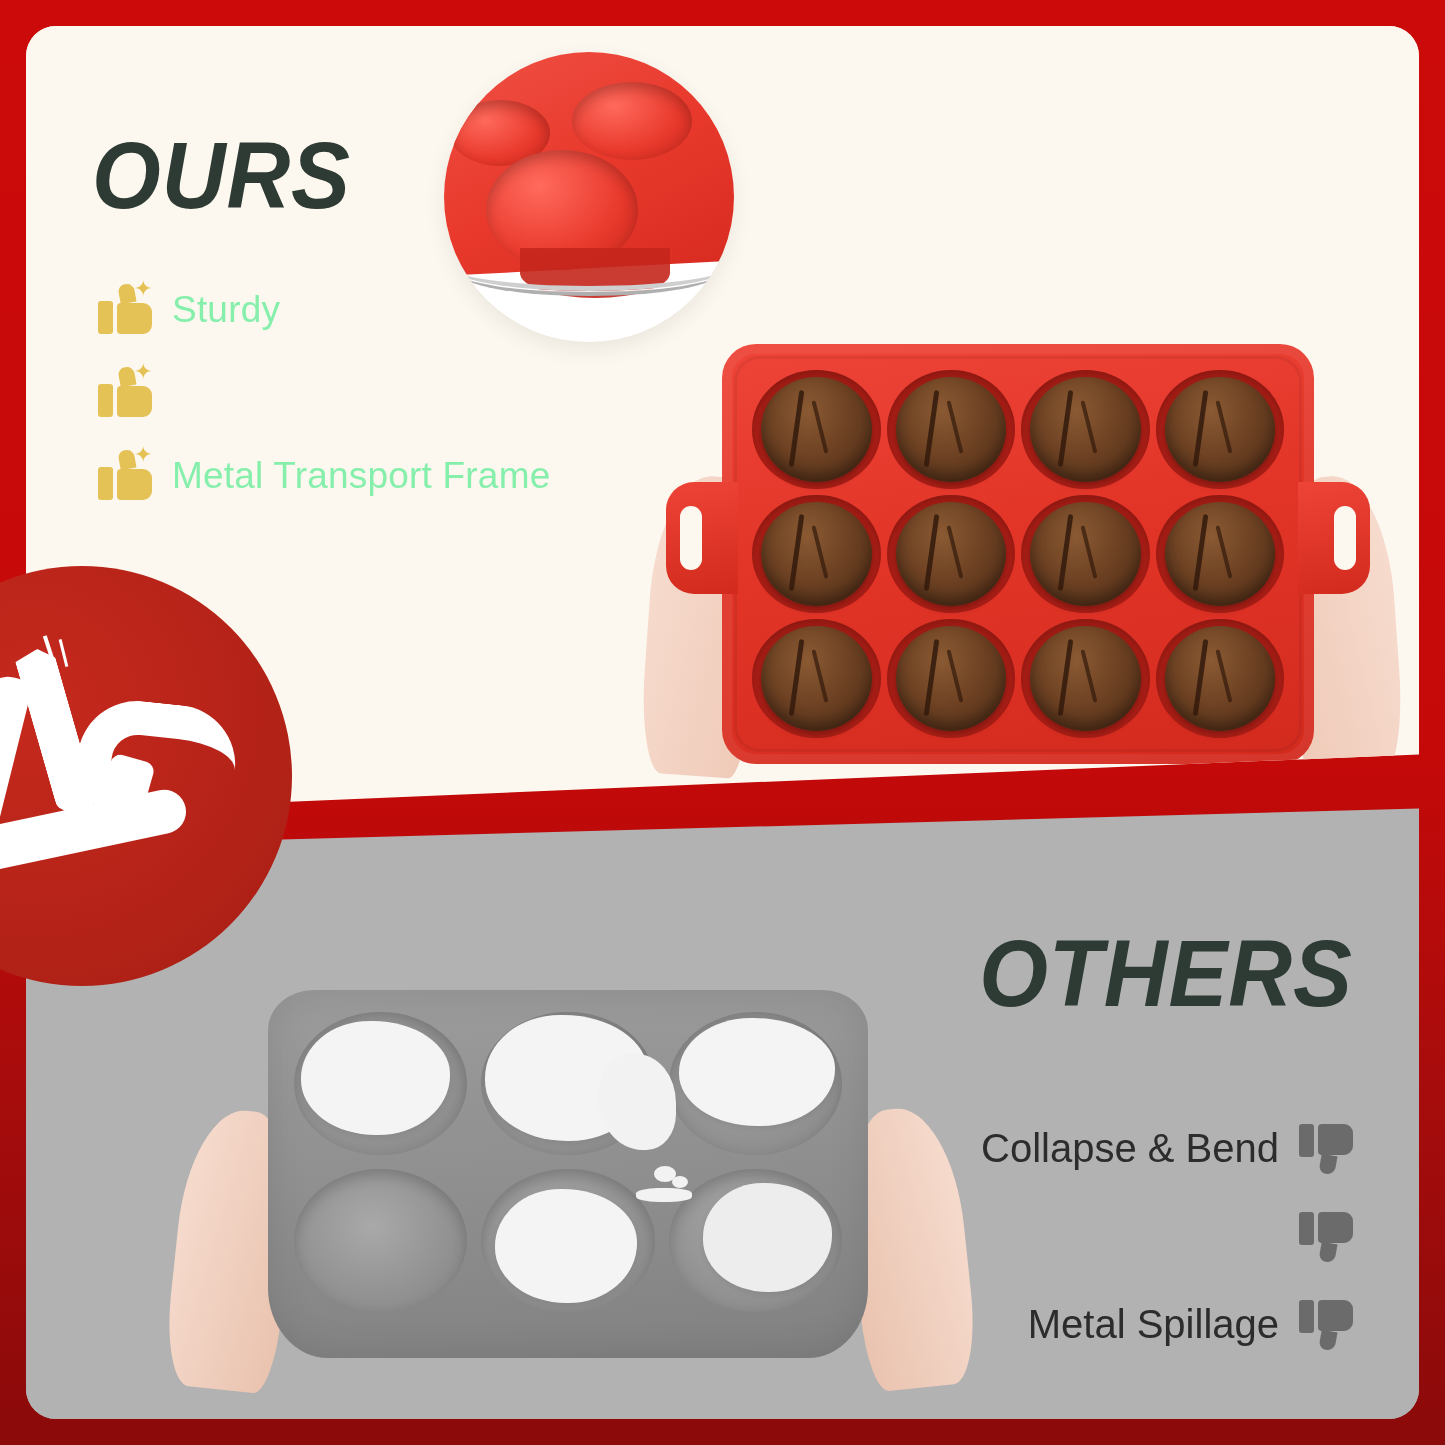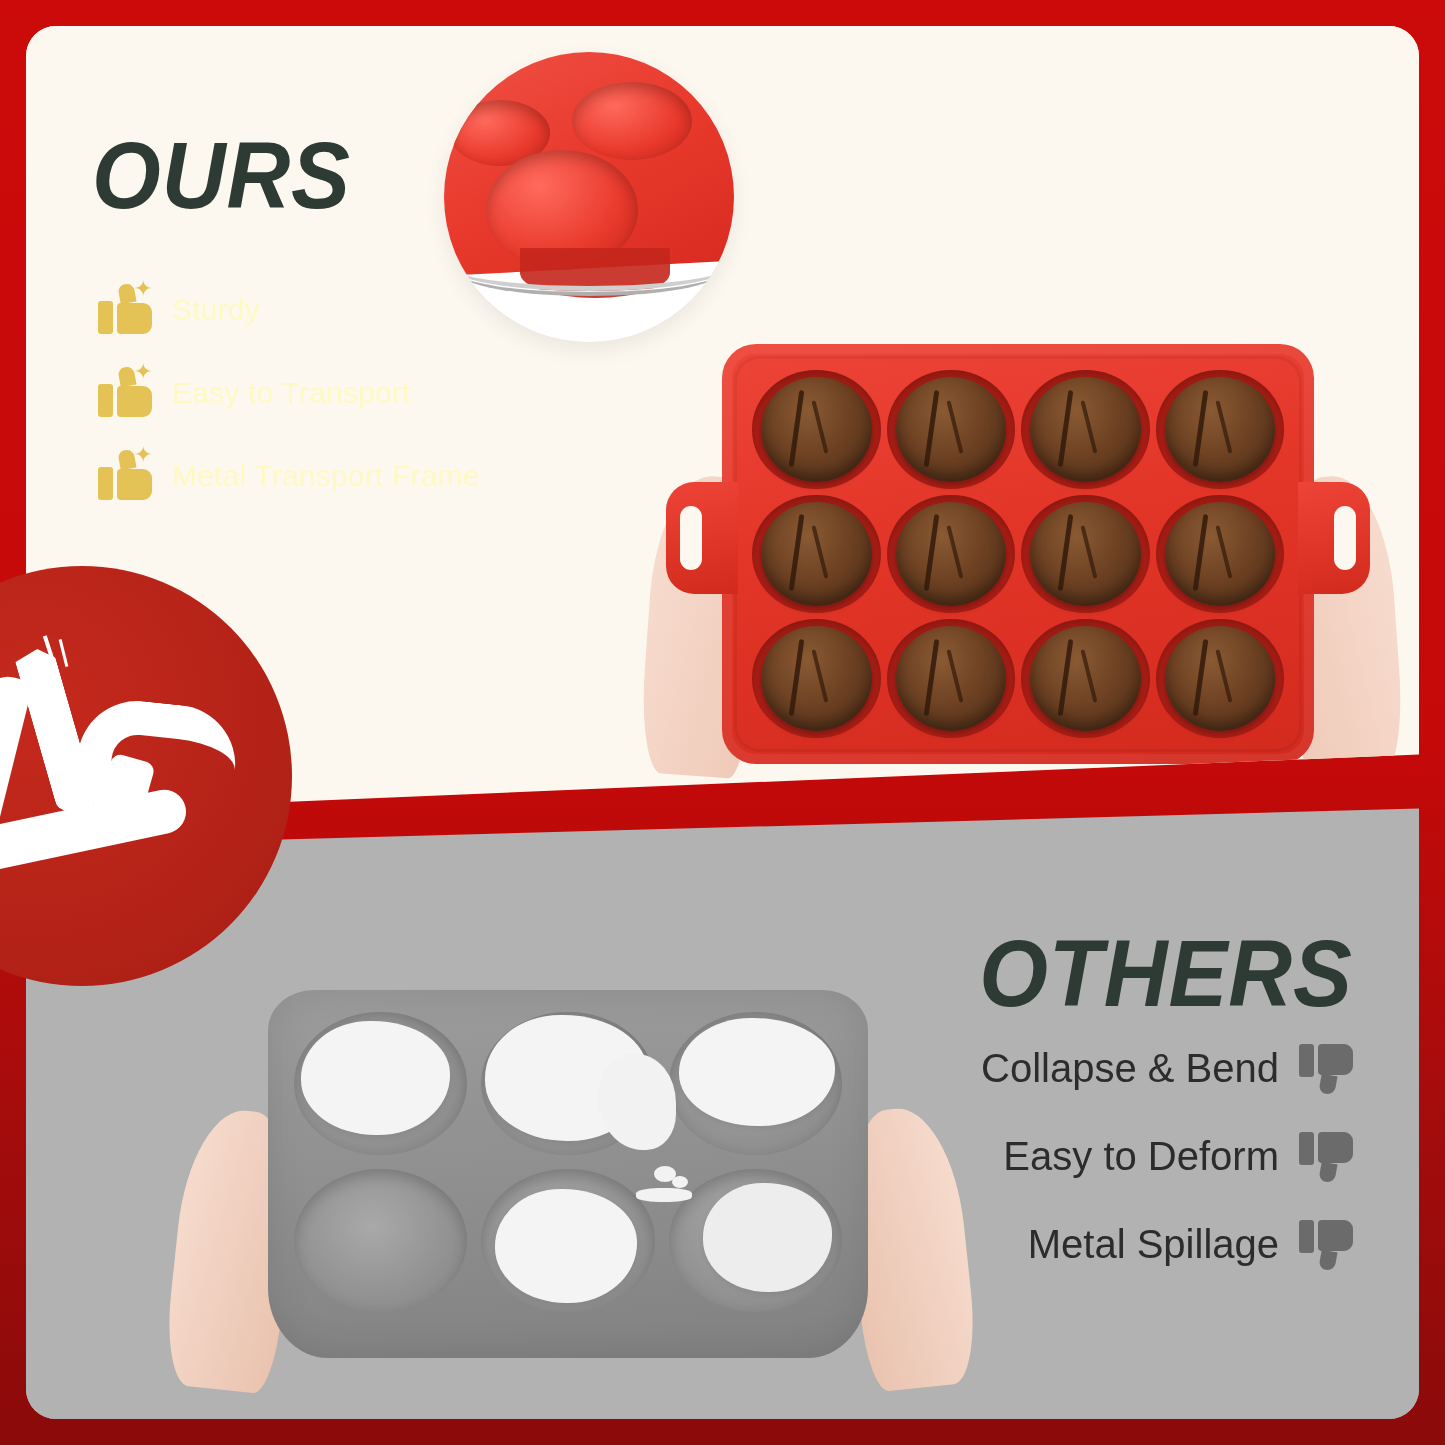--- a/index.html
+++ b/index.html
@@ -45,21 +45,21 @@
   .ours-title{
     position:absolute;left:92px;top:128px;
     font-size:95px;font-weight:bold;font-style:italic;
     color:#2E3B35;letter-spacing:1px;
     transform:scaleX(.93);transform-origin:left center;
     line-height:1;
   }
   .benefit-list{position:absolute;left:98px;top:268px;width:640px;}
   .benefit{display:flex;align-items:center;height:83px;}
   .benefit-label{
-    font-size:30px;color:#fef9c3;margin-left:20px;white-space:nowrap;
+    font-size:37px;color:#86efac;margin-left:20px;white-space:nowrap;
     letter-spacing:.2px;
   }
 
   
   .thumb{position:relative;width:54px;height:52px;flex:0 0 54px;}
   .thumb .cuff{
     position:absolute;left:0;bottom:2px;width:15px;height:33px;
     border-radius:3px;
   }
   .thumb .palm{
@@ -186,21 +186,21 @@
     background:#321A0C;border-radius:4px;transform:rotate(-14deg);opacity:.7;
   }
 
   
   .others-title{
     position:absolute;right:92px;top:926px;
     font-size:95px;font-weight:bold;font-style:italic;
     color:#2E3B35;letter-spacing:1px;line-height:1;
     transform:scaleX(.93);transform-origin:right center;
   }
-  .flaw-list{position:absolute;right:92px;top:1024px;width:420px;}
+  .flaw-list{position:absolute;right:92px;top:1104px;width:420px;}
   .flaw{display:flex;align-items:center;justify-content:flex-end;height:88px;}
   .flaw-label{
     font-size:40px;color:#2C2C2C;margin-right:20px;white-space:nowrap;
   }
 
   
   .gpan-wrap{position:absolute;left:150px;top:990px;width:790px;height:420px;}
   .ghand{position:absolute;}
   .ghand.left{
     left:0;top:120px;width:112px;height:280px;
@@ -381,21 +381,20 @@
       <span class="benefit-label">Sturdy</span>
     </div>
     <div class="benefit">
       <span class="thumb thumb-up">
         <span class="spark s1">✦</span>
         <span class="spark s2">✦</span>
         <span class="digit"></span>
           <span class="palm"></span>
           <span class="cuff"></span>
       </span>
-      <span class="benefit-label">Easy to Transport</span>
     </div>
     <div class="benefit">
       <span class="thumb thumb-up">
         <span class="spark s1">✦</span>
         <span class="spark s2">✦</span>
         <span class="digit"></span>
           <span class="palm"></span>
           <span class="cuff"></span>
       </span>
       <span class="benefit-label">Metal Transport Frame</span>
@@ -438,21 +437,20 @@
   <div class="flaw-list">
     <div class="flaw">
       <span class="flaw-label">Collapse &amp; Bend</span>
       <span class="thumb thumb-down">
         <span class="digit"></span>
           <span class="palm"></span>
           <span class="cuff"></span>
       </span>
     </div>
     <div class="flaw">
-      <span class="flaw-label">Easy to Deform</span>
       <span class="thumb thumb-down">
         <span class="digit"></span>
           <span class="palm"></span>
           <span class="cuff"></span>
       </span>
     </div>
     <div class="flaw">
       <span class="flaw-label">Metal Spillage</span>
       <span class="thumb thumb-down">
         <span class="digit"></span>

